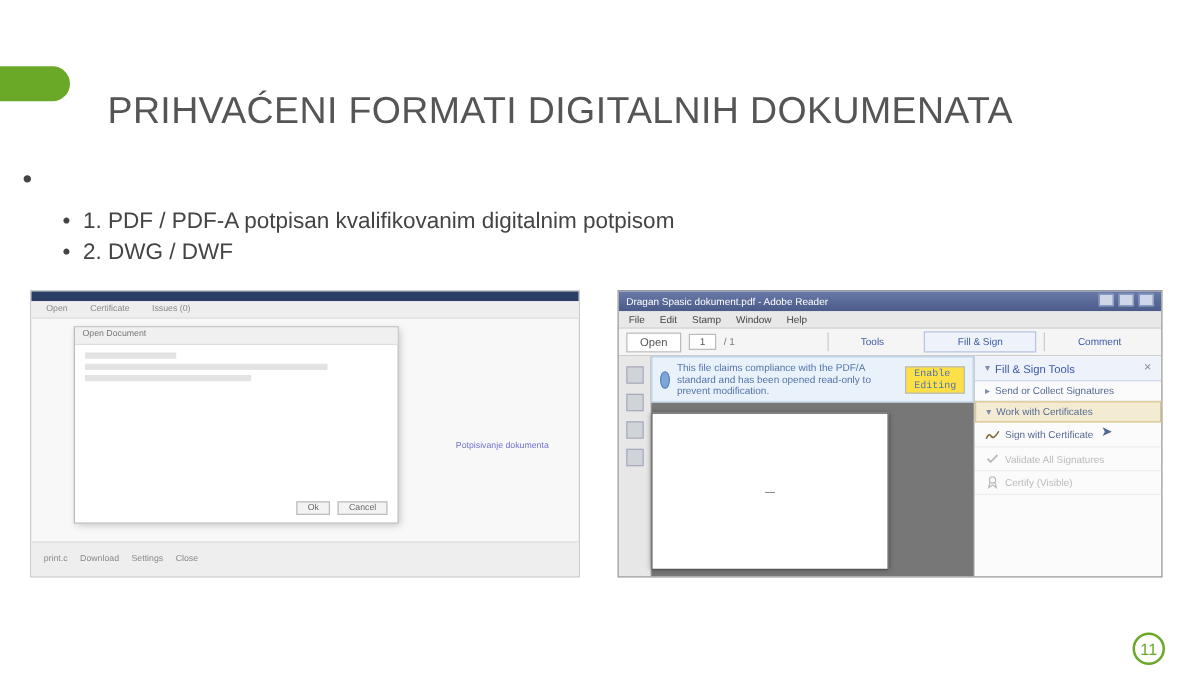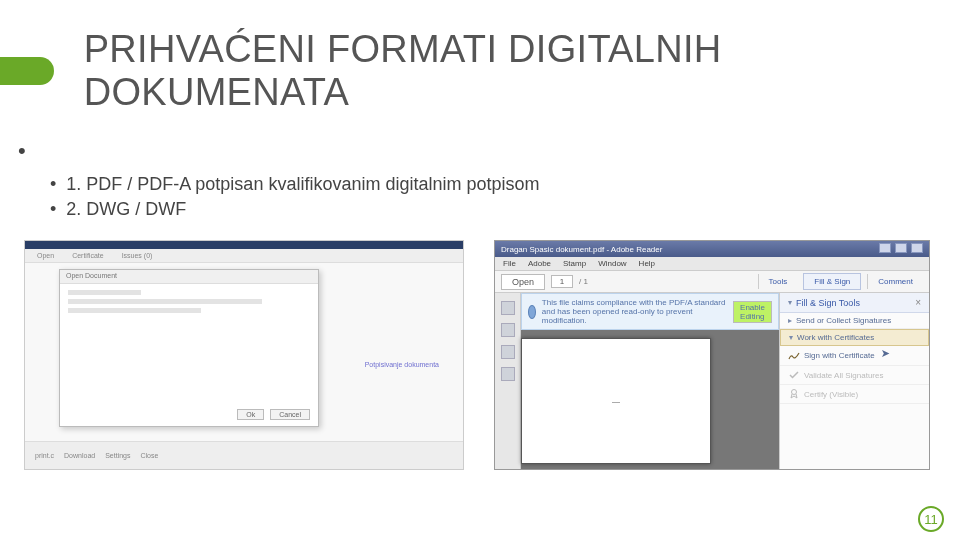--- a/index.html
+++ b/index.html
@@ -11,22 +11,22 @@
     color: #333;
     position: relative;
     overflow: hidden;
   }
   .title-bar { display: flex; align-items: center; padding-top: 28px; }
   .accent {
     width: 56px; height: 28px; background: #6aa928;
     border-top-right-radius: 14px; border-bottom-right-radius: 14px;
   }
   .title {
-    font-size: 38px; font-weight: 400; color: #555;
-    letter-spacing: .3px; margin-left: 30px;
+    font-size: 30px; font-weight: 400; color: #555;
+    letter-spacing: .3px; margin-left: 30px; margin-top: 44px;
   }
   .bullets { padding: 24px 18px 0 18px; }
   .b1 { display: flex; align-items: flex-start; font-size: 22px; color: #444; margin-bottom: 10px; }
   .b1 .dot { margin-right: 10px; }
   .b2 { display: flex; align-items: flex-start; font-size: 18px; color: #444; margin-left: 32px; margin-bottom: 4px; }
   .b2 .dot { margin-right: 10px; }
   .images-row { display: flex; gap: 30px; padding: 16px 24px 0 24px; }
 
   
   .shot {
@@ -65,51 +65,51 @@
     border:1px solid #8897bf; margin-left:2px;
   }
   .adobe .menubar { height:14px; background:#e8e8e8; border-bottom:1px solid #ccc;
     display:flex; gap:12px; align-items:center; padding:0 8px; color:#444; }
   .adobe .toolbar { height:22px; background:#f5f5f5; border-bottom:1px solid #ccc;
     display:flex; align-items:center; padding:0 6px; gap:6px; }
   .adobe .tb-open { border:1px solid #bbb; background:#fff; padding:2px 10px; font-size:9px; }
   .adobe .tb-page { border:1px solid #bbb; background:#fff; width:22px; text-align:center; padding:1px 0; }
   .adobe .tb-of { color:#777; }
   .adobe .tb-spacer { flex:1; }
-  .adobe .tb-tab { padding:3px 10px; border-left:1px solid #ccc; color:#3a5aa8; }
+  .adobe .tb-tab { padding:3px 26px; border-left:1px solid #ccc; color:#3a5aa8; }
   .adobe .tb-tab.active { background:#eef2fa; border:1px solid #b8c4e0; }
   .adobe .content { flex:1; display:flex; }
   .adobe .left-rail { width:26px; background:#e7e7e7; border-right:1px solid #ccc;
     display:flex; flex-direction:column; align-items:center; gap:8px; padding-top:8px; }
   .adobe .rail-ico { width:14px; height:14px; background:#cfd3da; border:1px solid #aab; }
   .adobe .doc-area { flex:1; background:#777; position:relative; }
   .adobe .notice {
     background:#e9f2fb; border:1px solid #bcd3ec; padding:4px 6px; color:#5573a8;
     display:flex; align-items:center; gap:6px; font-size:8px;
   }
   .adobe .info-ico { width:14px; height:14px; border-radius:50%;
     background:#7fa6d8; border:1px solid #5a82b8; }
-  .adobe .enable { margin-left:auto; background:#bef264; border:1px solid #bbb; padding:1px 6px; font-size:8px; }
+  .adobe .enable { margin-left:auto; background:#fde047; border:1px solid #bbb; padding:1px 6px; font-size:8px;font-family:Liberation Mono, monospace; }
   .adobe .page { margin-top:8px; background:#fff; border:1px solid #555;
     width: 190px; height: 126px; box-shadow:0 0 4px rgba(0,0,0,.4);
     display:flex; align-items:center; justify-content:center; }
   .adobe .right-pane { width:150px; background:#fbfbfb; border-left:1px solid #ccc;
     display:flex; flex-direction:column; }
   .adobe .rp-head { padding:4px 8px; background:#eef2fa; border-bottom:1px solid #d0d8ea;
     color:#3a5aa8; font-size:9px; display:flex; align-items:center; gap:4px; }
   .adobe .rp-item { padding:3px 8px; border-bottom:1px solid #eee; color:#556a93;
     font-size:8px; display:flex; align-items:center; gap:4px; }
   .adobe .rp-item.sel { background:#f4ecd2; border:1px solid #d7c68e; }
   .adobe .rp-mini { width:12px; height:12px; display:inline-block; }
   .adobe .ico-chev { font-size:8px; color:#7a8bad; }
   .adobe .close-pane { margin-left:auto; color:#888; font-size:10px; }
   .cursor { font-size:11px; position:relative; left:2px; top:-2px; }
 
   .slide-num {
-    position:absolute; right:16px; bottom:8px; width:26px; height:26px;
+    position:absolute; right:28px; bottom:8px; width:26px; height:26px;
     border:2px solid #6aa928; border-radius:50%;
     display:flex; align-items:center; justify-content:center;
     font-size:13px; color:#6aa928;
   }
 </style>
 </head>
 <body>
 
 <div class="title-bar">
   <div class="accent"></div>
@@ -164,21 +164,21 @@
     <div class="win-title">
       <span>Dragan Spasic dokument.pdf - Adobe Reader</span>
       <span class="ctrls">
         <span></span>
         <span></span>
         <span></span>
       </span>
     </div>
     <div class="menubar">
       <span>File</span>
-      <span>Adobe</span>
+      <span>Edit</span>
       <span>Stamp</span>
       <span>Window</span>
       <span>Help</span>
     </div>
     <div class="toolbar">
       <div class="tb-open">Open</div>
       <div class="tb-page">1</div>
       <div class="tb-of">/ 1</div>
       <div class="tb-spacer"></div>
       <div class="tb-tab">Tools</div>

